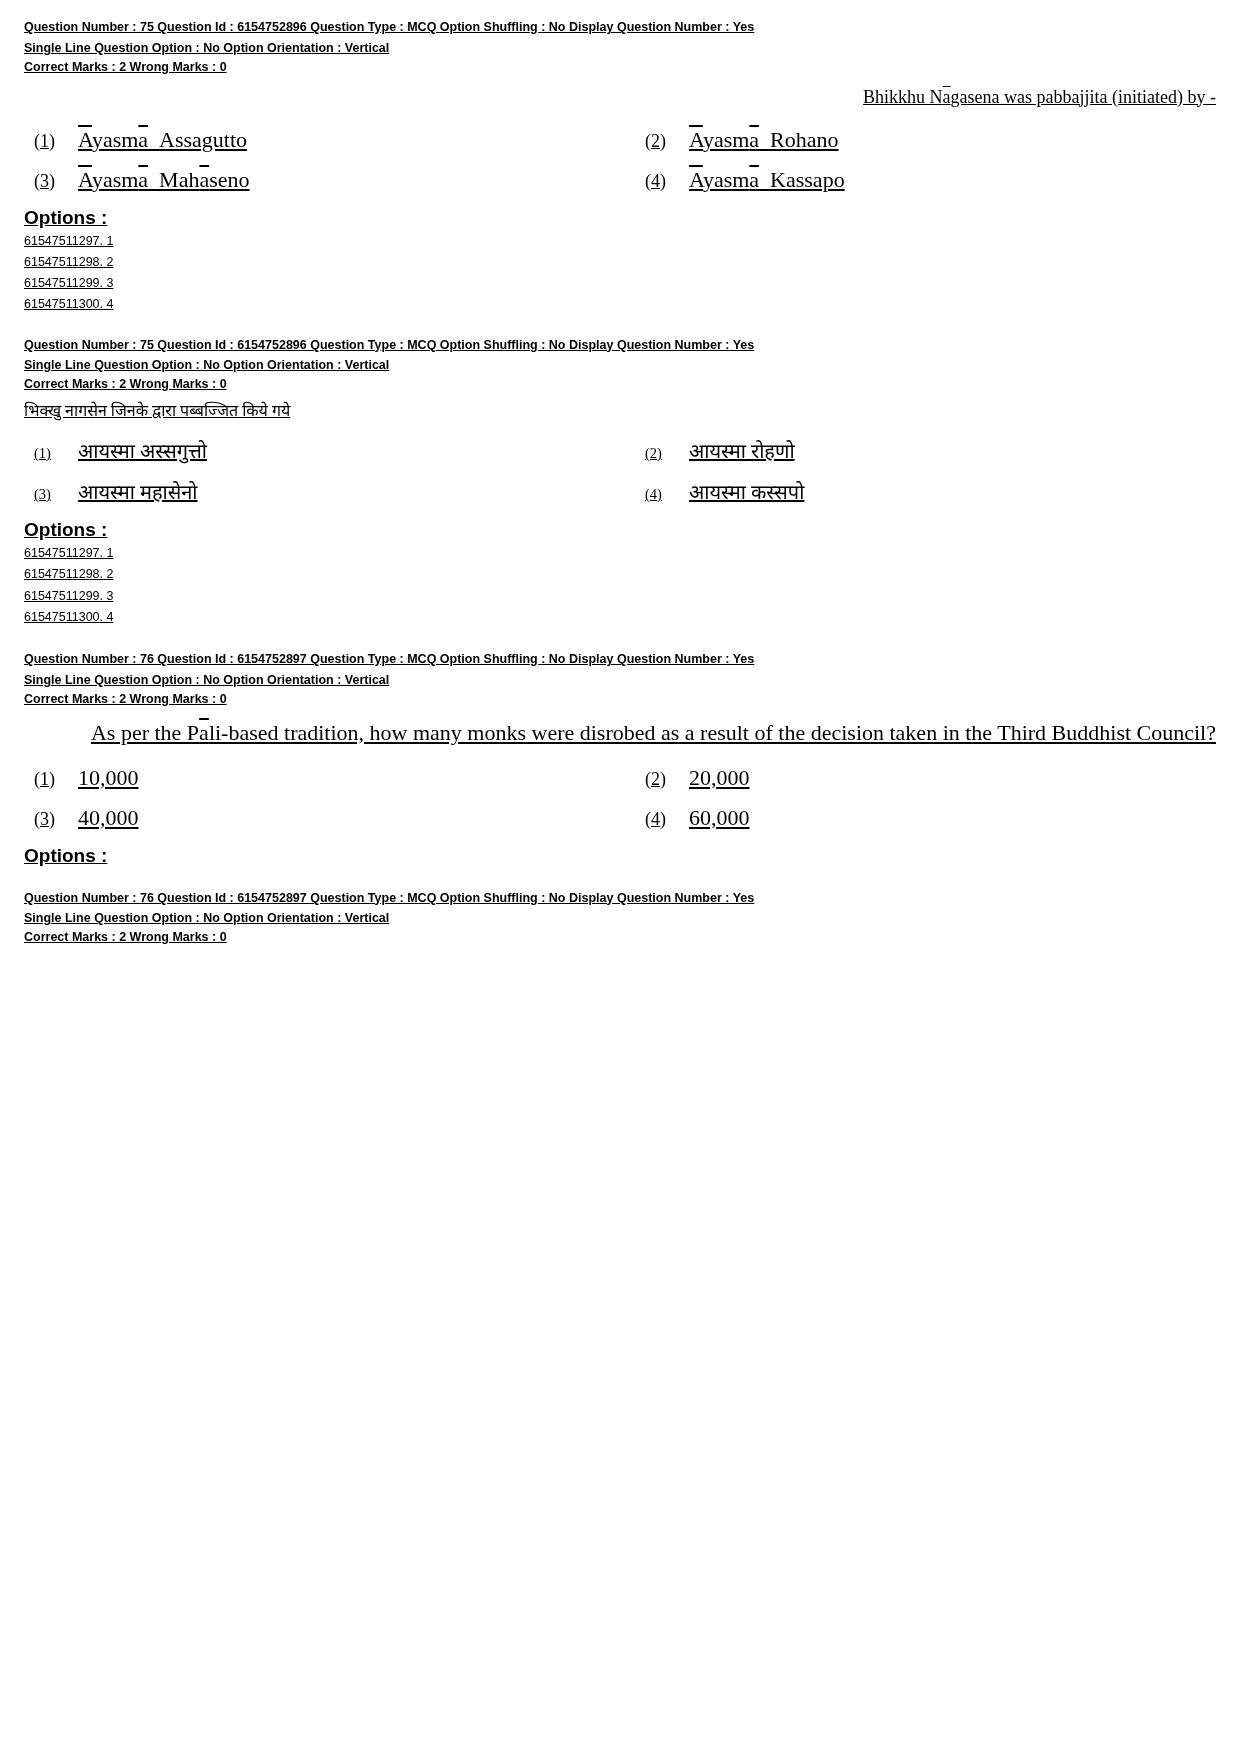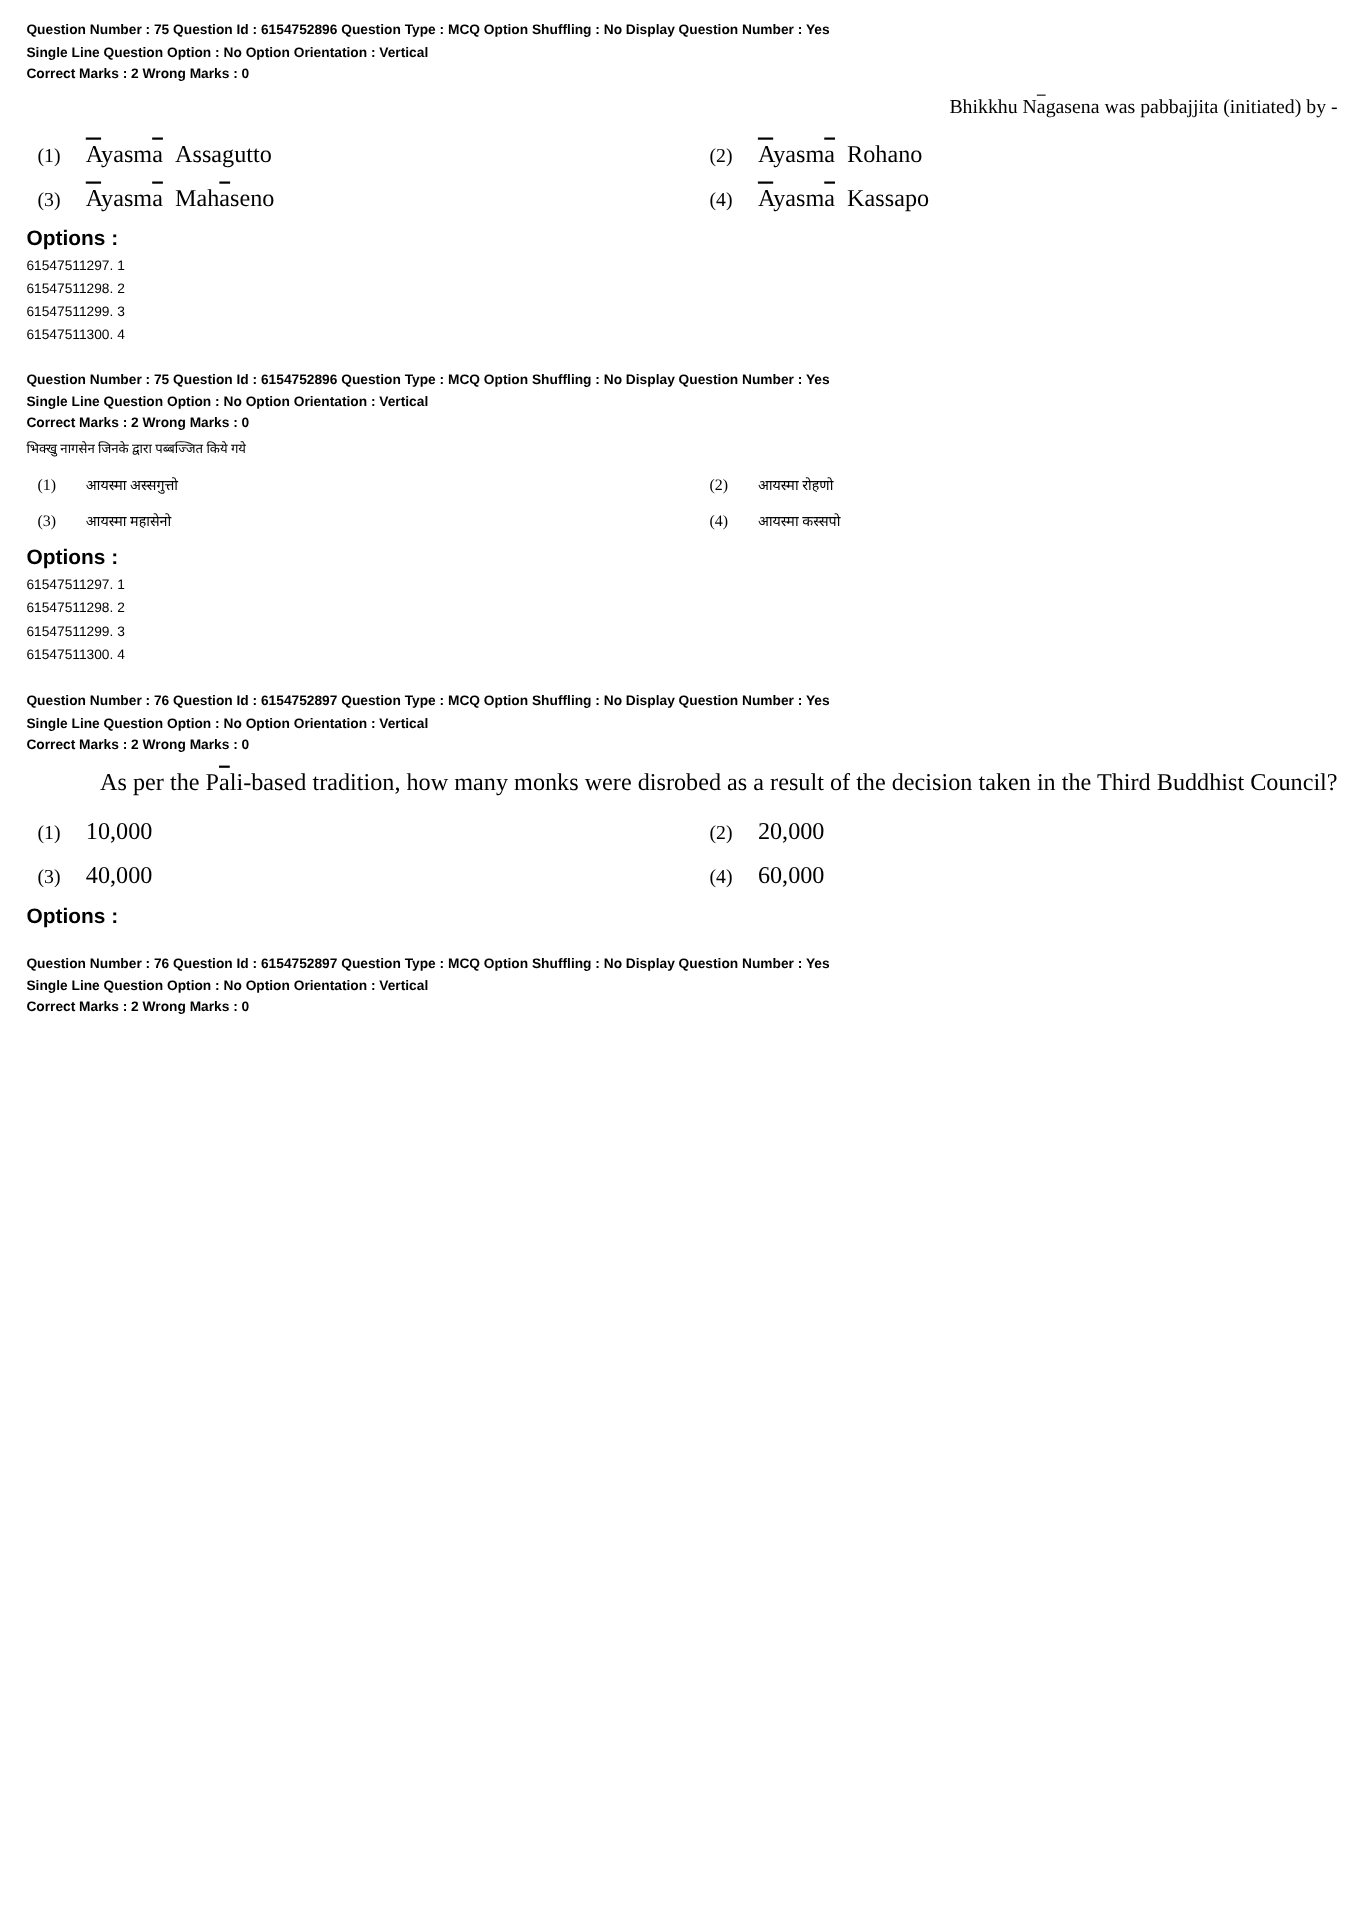--- a/index.html
+++ b/index.html
@@ -7,20 +7,21 @@
       font-family: 'Times New Roman', Times, serif;
       font-size: 14px;
       background: #fff;
       color: #000;
       width: 1240px;
       min-height: 1754px;
       padding: 18px 24px;
     }
     .question-block {
       margin-bottom: 18px;
+      text-decoration: underline;
     }
     .meta-line {
       font-family: Arial, sans-serif;
       font-size: 12.5px;
       font-weight: bold;
       line-height: 1.5;
       margin-bottom: 2px;
     }
     .correct-marks {
       font-family: Arial, sans-serif;
@@ -28,21 +29,21 @@
       font-weight: bold;
       margin-bottom: 8px;
     }
     .question-text {
       font-size: 18px;
       margin: 10px 0 16px 0;
       line-height: 1.5;
       text-align: right;
     }
     .question-text-small {
-      font-size: 12px;
+      font-size: 16px;
       margin: 8px 0 14px 0;
       line-height: 1.5;
     }
     .options-grid {
       display: grid;
       grid-template-columns: 1fr 1fr;
       gap: 14px 40px;
       margin-bottom: 14px;
       margin-left: 10px;
     }
@@ -64,21 +65,21 @@
     }
     .option-num-small {
       min-width: 28px;
       font-size: 14.5px;
     }
     .option-text {
       font-size: 22px;
       text-decoration: none;
     }
     .option-text-small {
-      font-size: 13px;
+      font-size: 20px;
     }
     .options-label {
       font-family: Arial, sans-serif;
       font-size: 19px;
       font-weight: bold;
       margin-bottom: 2px;
       margin-top: 6px;
     }
     .option-ids {
       font-family: Arial, sans-serif;

